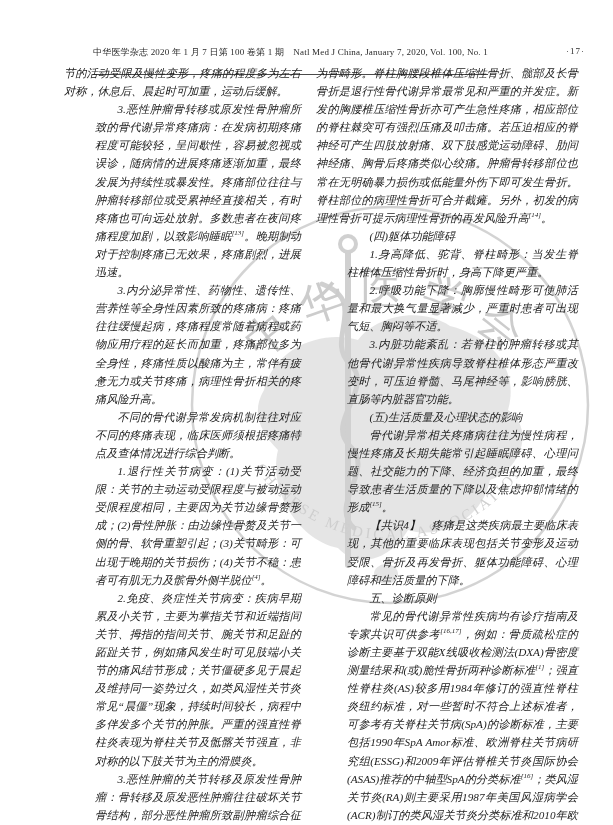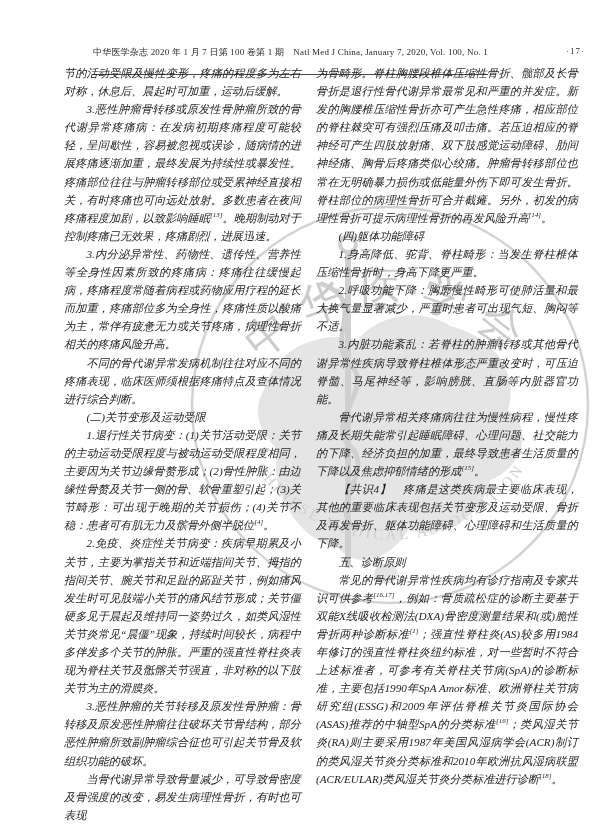--- a/index.html
+++ b/index.html
@@ -12,21 +12,21 @@
   .header-left{
     position:absolute;left:93px;top:0;white-space:nowrap;
     border-bottom:1px solid #4a4a4a;padding-bottom:15px;letter-spacing:.2px;
   }
   .header-right{position:absolute;right:28px;top:0;letter-spacing:1px;}
   .columns{position:absolute;top:64px;left:64px;display:flex;gap:15px;z-index:2;}
   .col{font-size:11.2px;line-height:18.1px;text-align:justify;text-justify:inter-ideograph;}
   .col-left{width:237px;}
   .col-right{width:262px;}
   p.para{margin:0;font-style:italic;}
-  p.para.indent{text-indent:2em;}
+  p.para.indent{text-indent:2em;margin-left:31px;}
   sup{font-size:7px;line-height:0;}
   .watermark{position:absolute;left:178px;top:188px;width:424px;height:434px;opacity:.5;z-index:1;pointer-events:none;}
   .watermark text{font-family:"Liberation Serif","DejaVu Serif",serif;}
 </style>
 </head>
 <body>
 
 <div class="page">
 
   <svg class="watermark" viewBox="0 0 424 434" aria-hidden="true">
@@ -55,32 +55,32 @@
     <span class="header-left">中华医学杂志 2020 年 1 月 7 日第 100 卷第 1 期　Natl Med J China, January 7, 2020, Vol. 100, No. 1</span>
     <span class="header-right">·17·</span>
   </div>
 
   <div class="columns">
     <div class="col col-left" id="col-left">
         <p class="para">节的活动受限及慢性变形，疼痛的程度多为左右对称，休息后、晨起时可加重，运动后缓解。</p>
         <p class="para indent">3.恶性肿瘤骨转移或原发性骨肿瘤所致的骨代谢异常疼痛病：在发病初期疼痛程度可能较轻，呈间歇性，容易被忽视或误诊，随病情的进展疼痛逐渐加重，最终发展为持续性或暴发性。疼痛部位往往与肿瘤转移部位或受累神经直接相关，有时疼痛也可向远处放射。多数患者在夜间疼痛程度加剧，以致影响睡眠<sup>[13]</sup>。晚期制动对于控制疼痛已无效果，疼痛剧烈，进展迅速。</p>
         <p class="para indent">3.内分泌异常性、药物性、遗传性、营养性等全身性因素所致的疼痛病：疼痛往往缓慢起病，疼痛程度常随着病程或药物应用疗程的延长而加重，疼痛部位多为全身性，疼痛性质以酸痛为主，常伴有疲惫无力或关节疼痛，病理性骨折相关的疼痛风险升高。</p>
         <p class="para indent">不同的骨代谢异常发病机制往往对应不同的疼痛表现，临床医师须根据疼痛特点及查体情况进行综合判断。</p>
-        <p class="para indent">(二)关节变形及运动受限</p>
         <p class="para indent">1.退行性关节病变：(1)关节活动受限：关节的主动运动受限程度与被动运动受限程度相同，主要因为关节边缘骨赘形成；(2)骨性肿胀：由边缘性骨赘及关节一侧的骨、软骨重塑引起；(3)关节畸形：可出现于晚期的关节损伤；(4)关节不稳：患者可有肌无力及髌骨外侧半脱位<sup>[4]</sup>。</p>
         <p class="para indent">2.免疫、炎症性关节病变：疾病早期累及小关节，主要为掌指关节和近端指间关节、拇指的指间关节、腕关节和足趾的跖趾关节，例如痛风发生时可见肢端小关节的痛风结节形成；关节僵硬多见于晨起及维持同一姿势过久，如类风湿性关节炎常见“晨僵”现象，持续时间较长，病程中多伴发多个关节的肿胀。严重的强直性脊柱炎表现为脊柱关节及骶髂关节强直，非对称的以下肢关节为主的滑膜炎。</p>
         <p class="para indent">3.恶性肿瘤的关节转移及原发性骨肿瘤：骨转移及原发恶性肿瘤往往破坏关节骨结构，部分恶性肿瘤所致副肿瘤综合征也可引起关节骨及软组织功能的破坏。</p>
         <p class="para indent">当骨代谢异常导致骨量减少，可导致骨密度及骨强度的改变，易发生病理性骨折，有时也可表现</p>
       </div>
     <div class="col col-right" id="col-right">
         <p class="para">为骨畸形。脊柱胸腰段椎体压缩性骨折、髋部及长骨骨折是退行性骨代谢异常最常见和严重的并发症。新发的胸腰椎压缩性骨折亦可产生急性疼痛，相应部位的脊柱棘突可有强烈压痛及叩击痛。若压迫相应的脊神经可产生四肢放射痛、双下肢感觉运动障碍、肋间神经痛、胸骨后疼痛类似心绞痛。肿瘤骨转移部位也常在无明确暴力损伤或低能量外伤下即可发生骨折。脊柱部位的病理性骨折可合并截瘫。另外，初发的病理性骨折可提示病理性骨折的再发风险升高<sup>[14]</sup>。</p>
         <p class="para indent">(四)躯体功能障碍</p>
         <p class="para indent">1.身高降低、驼背、脊柱畸形：当发生脊柱椎体压缩性骨折时，身高下降更严重。</p>
         <p class="para indent">2.呼吸功能下降：胸廓慢性畸形可使肺活量和最大换气量显著减少，严重时患者可出现气短、胸闷等不适。</p>
         <p class="para indent">3.内脏功能紊乱：若脊柱的肿瘤转移或其他骨代谢异常性疾病导致脊柱椎体形态严重改变时，可压迫脊髓、马尾神经等，影响膀胱、直肠等内脏器官功能。</p>
+        <p class="para indent">(五)生活质量及心理状态的影响</p>
         <p class="para indent">骨代谢异常相关疼痛病往往为慢性病程，慢性疼痛及长期失能常引起睡眠障碍、心理问题、社交能力的下降、经济负担的加重，最终导致患者生活质量的下降以及焦虑抑郁情绪的形成<sup>[15]</sup>。</p>
         <p class="para indent">【共识4】　疼痛是这类疾病最主要临床表现，其他的重要临床表现包括关节变形及运动受限、骨折及再发骨折、躯体功能障碍、心理障碍和生活质量的下降。</p>
         <p class="para indent">五、诊断原则</p>
         <p class="para indent">常见的骨代谢异常性疾病均有诊疗指南及专家共识可供参考<sup>[16,17]</sup>，例如：骨质疏松症的诊断主要基于双能X线吸收检测法(DXA)骨密度测量结果和(或)脆性骨折两种诊断标准<sup>[1]</sup>；强直性脊柱炎(AS)较多用1984年修订的强直性脊柱炎纽约标准，对一些暂时不符合上述标准者，可参考有关脊柱关节病(SpA)的诊断标准，主要包括1990年SpA Amor标准、欧洲脊柱关节病研究组(ESSG)和2009年评估脊椎关节炎国际协会(ASAS)推荐的中轴型SpA的分类标准<sup>[16]</sup>；类风湿关节炎(RA)则主要采用1987年美国风湿病学会(ACR)制订的类风湿关节炎分类标准和2010年欧洲抗风湿病联盟(ACR/EULAR)类风湿关节炎分类标准进行诊断<sup>[18]</sup>。</p>
       </div>
   </div>
 
 </div>
 
 </body></html>

